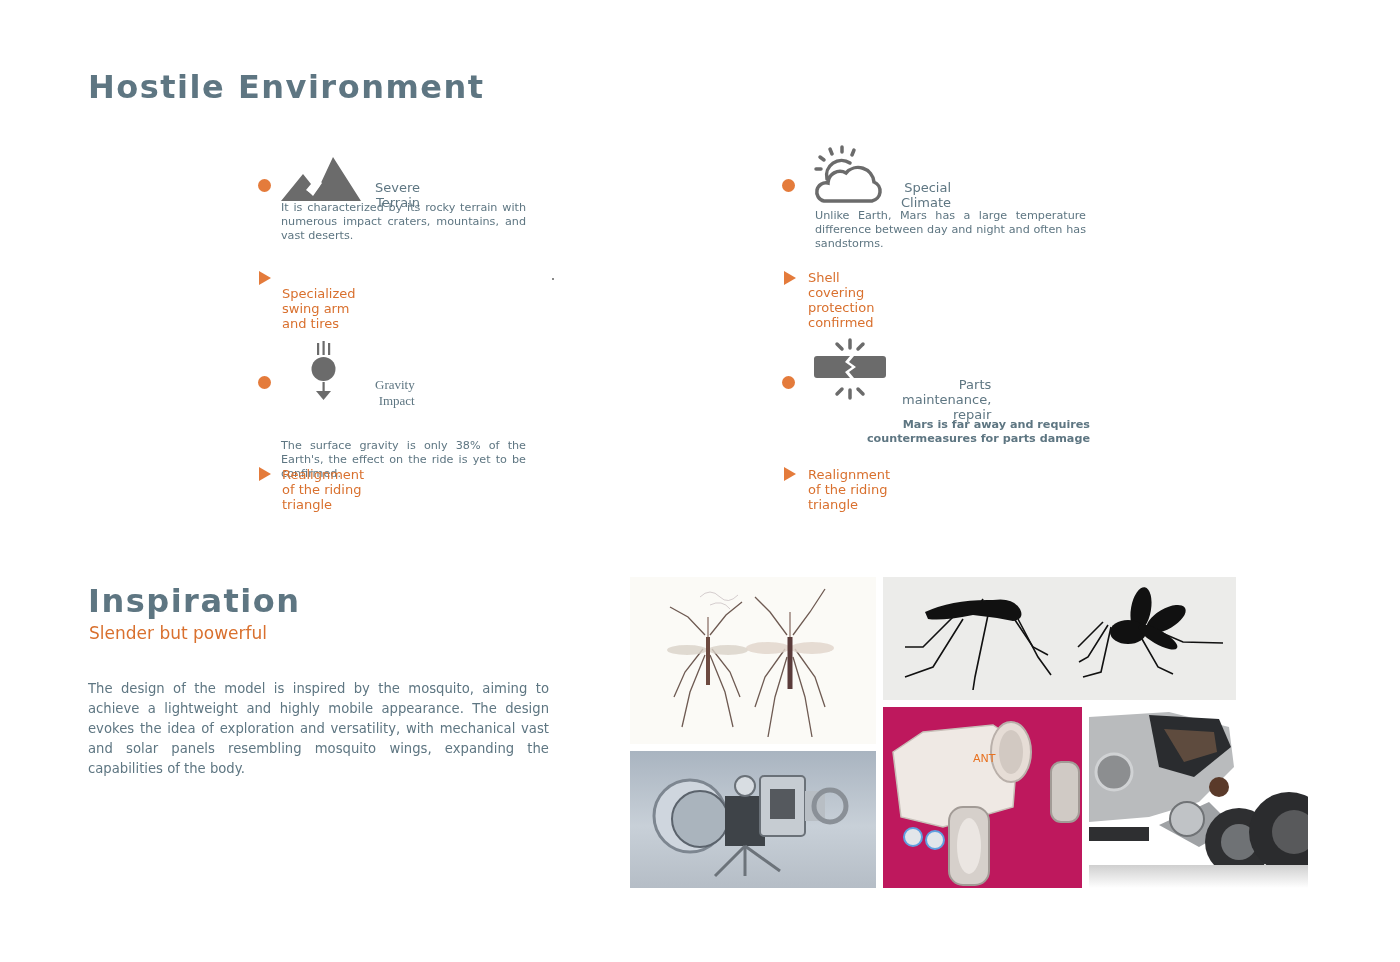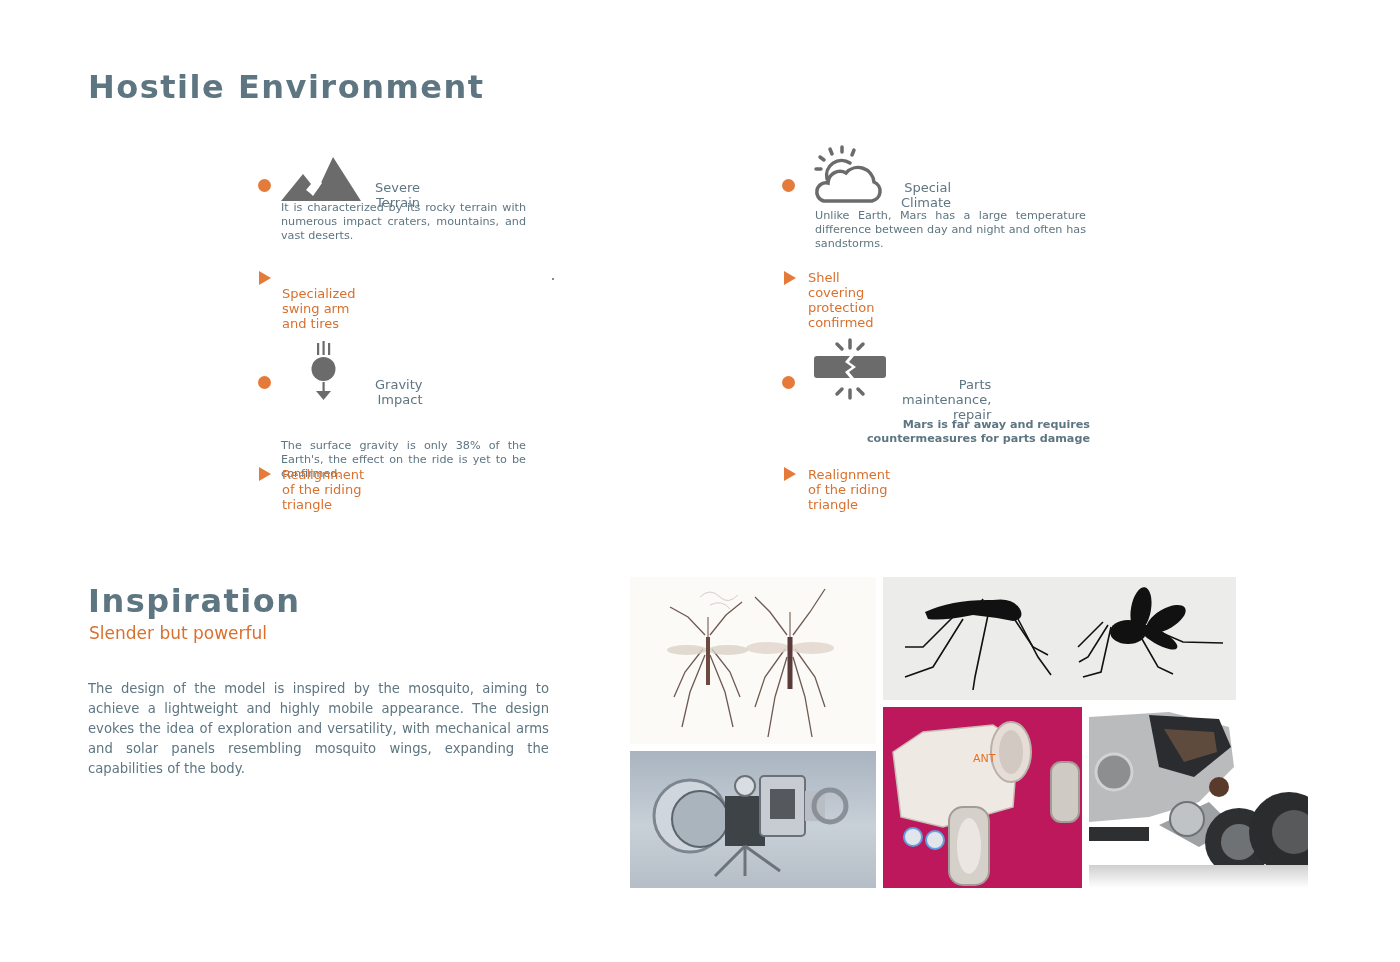--- a/index.html
+++ b/index.html
@@ -55,21 +55,21 @@
 <div class="abs" style="left:0; top:0;">
   <div class="abs dot" style="left:258px; top:376px;"></div>
   <svg class="abs" style="left:310px; top:341px;" width="28" height="62" viewBox="0 0 28 62">
     <rect x="7" y="2" width="2.2" height="12" fill="#6b6b6b"></rect>
     <rect x="12.5" y="0" width="2.2" height="14" fill="#6b6b6b"></rect>
     <rect x="18" y="2" width="2.2" height="12" fill="#6b6b6b"></rect>
     <circle cx="13.5" cy="28" r="12" fill="#6b6b6b"></circle>
     <rect x="12.5" y="41" width="2.2" height="11" fill="#6b6b6b"></rect>
     <polygon points="6,50 21,50 13.5,59" fill="#6b6b6b"></polygon>
   </svg>
-  <div class="abs title-sm" style="left:375px; top:377px;">Gravity Impact</div>
+  <div class="abs title-sm" style="left:375px; top:377px;font-family:Liberation Serif, serif;">Gravity Impact</div>
   <div class="abs desc" style="left:281px; top:406px; width:245px;margin-top:33px;">The surface gravity is only 38% of the Earth's, the effect on the ride is yet to be confirmed.</div>
   <div class="abs tri" style="left:259px; top:467px;"></div>
   <div class="abs action" style="left:282px; top:467px;">Realignment of the riding triangle</div>
 </div>
 
 <div class="abs" style="left:0; top:0;">
   <div class="abs dot" style="left:782px; top:376px;"></div>
   <svg class="abs" style="left:813px; top:338px;" width="74" height="62" viewBox="0 0 74 62">
     <g stroke="#6b6b6b" stroke-width="3.5" stroke-linecap="round">
       <line x1="24" y1="6" x2="29" y2="11"></line>
@@ -83,21 +83,21 @@
     <path d="M41,18 L70,18 Q73,18 73,21 L73,37 Q73,40 70,40 L41,40 L36,34 L43,29 L36,24 Z" fill="#6b6b6b"></path>
   </svg>
   <div class="abs title-sm" style="left:902px; top:377px;">Parts maintenance, repair</div>
   <div class="abs desc" style="left:815px; top:418px; width:275px; text-align:right;font-weight:bold;">Mars is far away and requires countermeasures for parts damage</div>
   <div class="abs tri" style="left:784px; top:467px;"></div>
   <div class="abs action" style="left:808px; top:467px;">Realignment of the riding triangle</div>
 </div>
 
 <div class="abs h1" style="left:88px; top:582px;">Inspiration</div>
 <div class="abs subtitle" style="left:89px; top:623px;">Slender but powerful</div>
-<div class="abs body-text" style="left:88px; top:679px; width:461px;">The design of the model is inspired by the mosquito, aiming to achieve a lightweight and highly mobile appearance. The design evokes the idea of exploration and versatility, with mechanical arms and solar panels resembling mosquito wings, expanding the capabilities of the body.</div>
+<div class="abs body-text" style="left:88px; top:679px; width:461px;">The design of the model is inspired by the mosquito, aiming to achieve a lightweight and highly mobile appearance. The design evokes the idea of exploration and versatility, with mechanical vast and solar panels resembling mosquito wings, expanding the capabilities of the body.</div>
 
 <div class="abs photo" style="left:630px; top:577px; width:246px; height:167px; background:#fbfaf6;">
   <svg width="246" height="167" viewBox="0 0 246 167">
     <g stroke="#a89aa0" stroke-width="0.8" fill="none" opacity="0.6">
       <path d="M70,20 q10,-10 20,0 q8,8 18,-2 M80,28 q12,-6 20,4"></path>
     </g>
 
     <g stroke="#6e5a52" stroke-width="1.3" fill="none">
       <path d="M75,58 L58,40 L40,30"></path>
         <path d="M80,58 L96,38 L112,25"></path>

